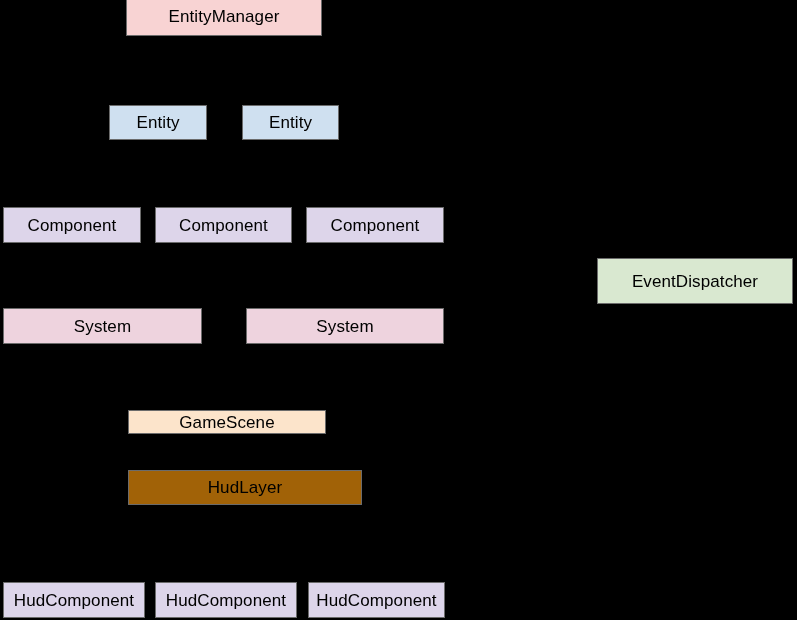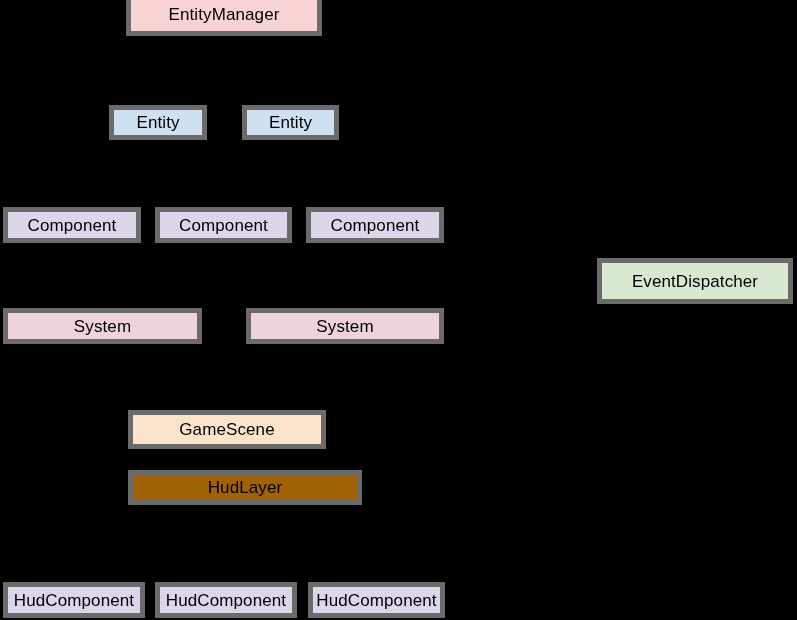--- a/index.html
+++ b/index.html
@@ -15,21 +15,21 @@
     position: relative;
     width: 797px;
     height: 620px;
     background: #000000;
     overflow: hidden;
     padding-left: 42px;
   }
   .node {
     position: absolute;
     box-sizing: border-box;
-    border: 5px solid #0369a1;
+    border: 1px solid #0369a1;
     display: flex;
     align-items: center;
     justify-content: center;
     color: #000000;
     font-size: 17px;
     line-height: 1;
     letter-spacing: 0.1px;
     white-space: nowrap;
     user-select: none;
   }
@@ -43,18 +43,18 @@
 <div id="diagram-canvas" style="width: 797px; height: 620px; background: rgb(0, 0, 0);">
     <div class="node clipped-top" style="left: 126px; top: -3px; width: 196px; height: 39px; background: rgb(248, 211, 211); border-color: rgb(107, 107, 107); color: rgb(0, 0, 0);">EntityManager</div>
     <div class="node" style="left: 109px; top: 105px; width: 98px; height: 35px; background: rgb(207, 224, 240); border-color: rgb(107, 107, 107); color: rgb(0, 0, 0);">Entity</div>
     <div class="node" style="left: 242px; top: 105px; width: 97px; height: 35px; background: rgb(207, 224, 240); border-color: rgb(107, 107, 107); color: rgb(0, 0, 0);">Entity</div>
     <div class="node" style="left: 3px; top: 207px; width: 138px; height: 36px; background: rgb(221, 213, 234); border-color: rgb(107, 107, 107); color: rgb(0, 0, 0);">Component</div>
     <div class="node" style="left: 155px; top: 207px; width: 137px; height: 36px; background: rgb(221, 213, 234); border-color: rgb(107, 107, 107); color: rgb(0, 0, 0);">Component</div>
     <div class="node" style="left: 306px; top: 207px; width: 138px; height: 36px; background: rgb(221, 213, 234); border-color: rgb(107, 107, 107); color: rgb(0, 0, 0);">Component</div>
     <div class="node" style="left: 597px; top: 258px; width: 196px; height: 46px; background: rgb(217, 232, 208); border-color: rgb(107, 107, 107); color: rgb(0, 0, 0);">EventDispatcher</div>
     <div class="node" style="left: 3px; top: 308px; width: 199px; height: 36px; background: rgb(238, 211, 222); border-color: rgb(107, 107, 107); color: rgb(0, 0, 0);">System</div>
     <div class="node" style="left: 246px; top: 308px; width: 198px; height: 36px; background: rgb(238, 211, 222); border-color: rgb(107, 107, 107); color: rgb(0, 0, 0);">System</div>
-    <div class="node" style="left: 128px; top: 410px; width: 198px; height: 39px; background: rgb(252, 228, 203); border-color: rgb(107, 107, 107); color: rgb(0, 0, 0);">GameScene</div>
+    <div class="node" style="left: 128px; top: 410px; width: 198px; height: 24px; background: rgb(252, 228, 203); border-color: rgb(107, 107, 107); color: rgb(0, 0, 0);">GameScene</div>
     <div class="node" style="left: 128px; top: 470px; width: 234px; height: 35px; background: #a16207; border-color: rgb(107, 107, 107); color: rgb(0, 0, 0);">HudLayer</div>
     <div class="node" style="left: 3px; top: 582px; width: 142px; height: 36px; background: rgb(221, 213, 234); border-color: rgb(107, 107, 107); color: rgb(0, 0, 0);">HudComponent</div>
     <div class="node" style="left: 155px; top: 582px; width: 142px; height: 36px; background: rgb(221, 213, 234); border-color: rgb(107, 107, 107); color: rgb(0, 0, 0);">HudComponent</div>
     <div class="node" style="left: 308px; top: 582px; width: 137px; height: 36px; background: rgb(221, 213, 234); border-color: rgb(107, 107, 107); color: rgb(0, 0, 0);">HudComponent</div>
   </div>
 
 </body></html>

